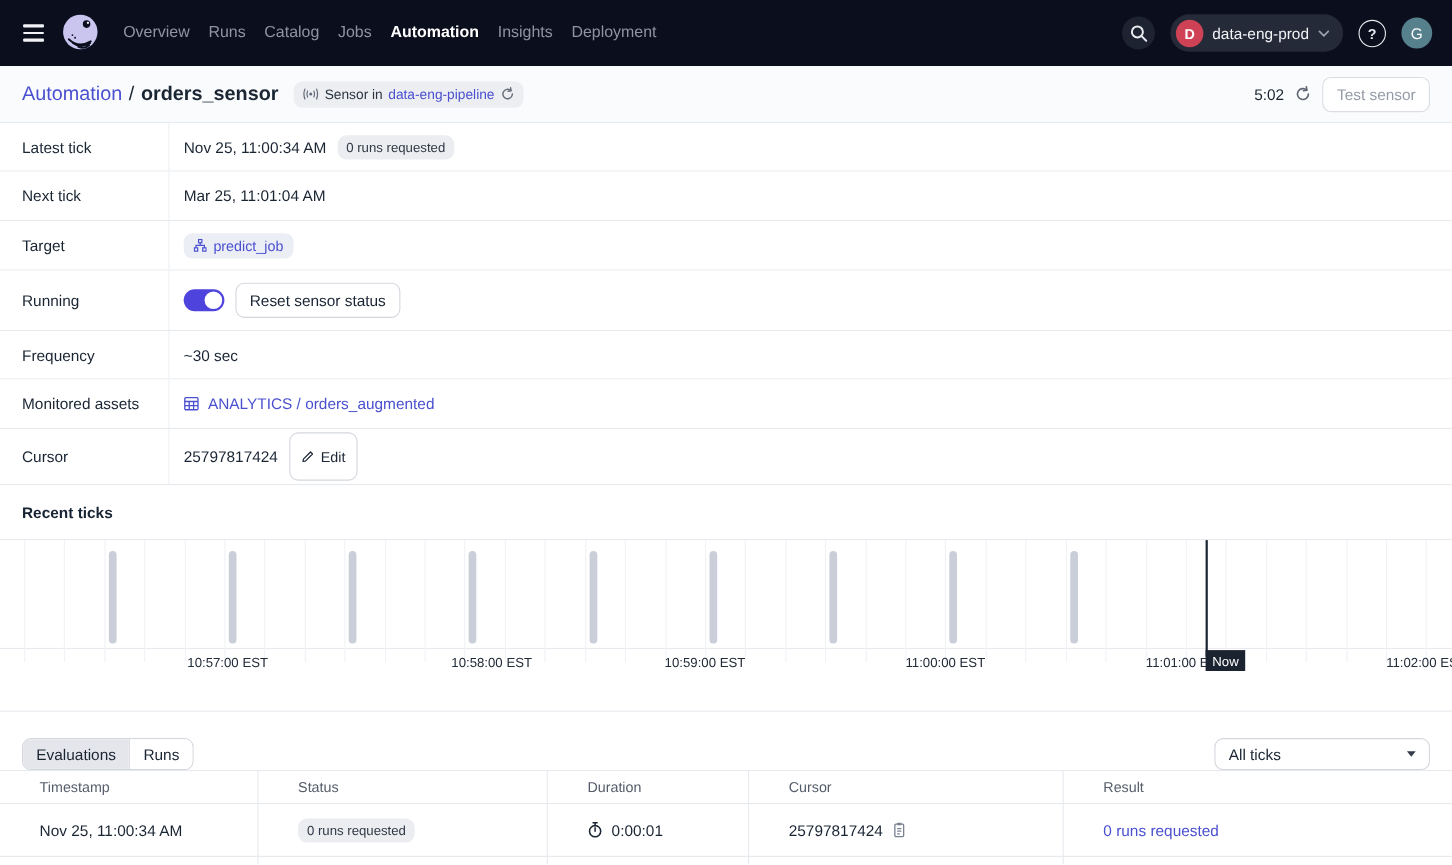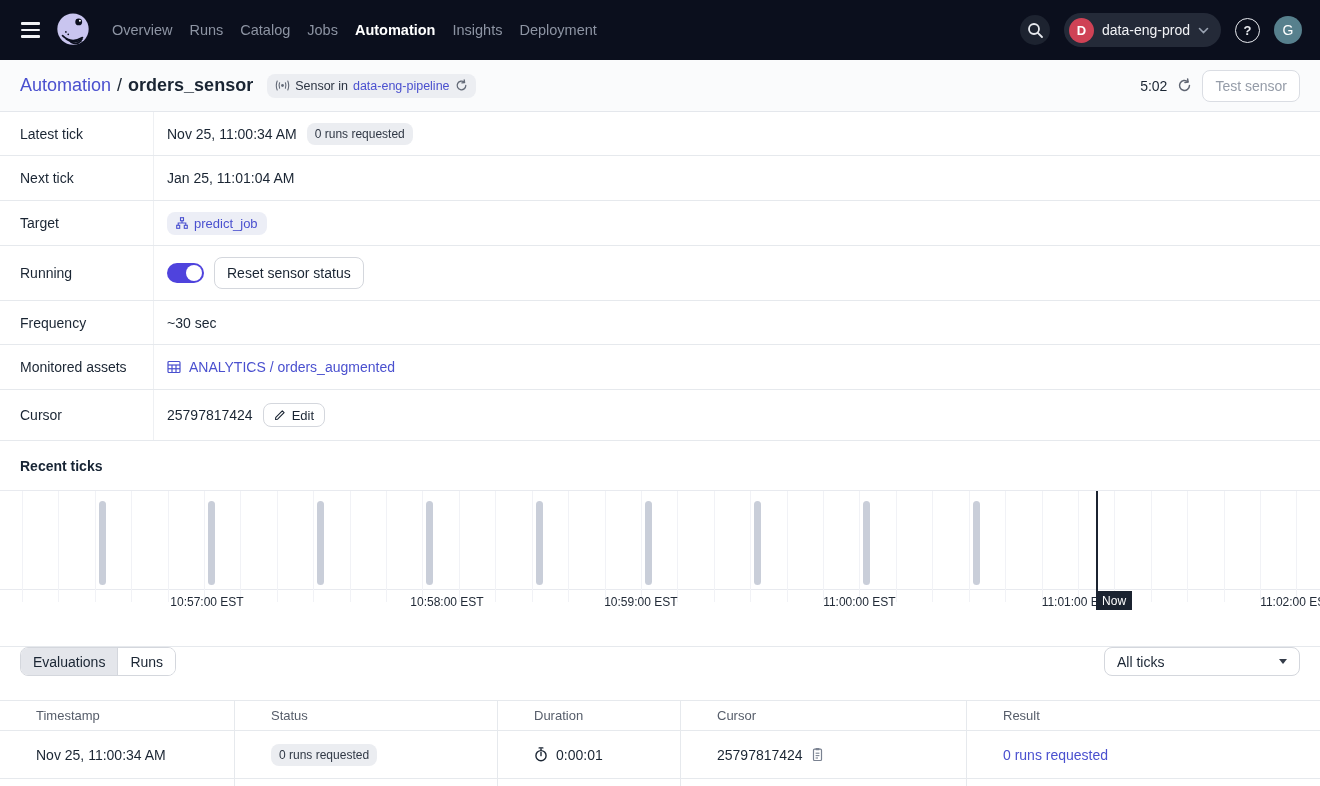--- a/index.html
+++ b/index.html
@@ -37,34 +37,34 @@
   .meta-row { display:flex; border-bottom:1px solid #e6e9ed; background:#fff; }
   .meta-label { width:154px; flex:0 0 154px; padding-left:20px; border-right:1px solid #eef0f3; display:flex; align-items:center; font-size:14px; color:#1a2533; }
   .meta-value { flex:1; display:flex; align-items:center; gap:10px; padding-left:13px; font-size:14px; color:#1a2533; }
   .h44{height:44px}.h45{height:45px}.h55{height:55px}.h51{height:51px}
   .gray-pill { background:#ebedf1; border-radius:8px; padding:4px 8px; font-size:12px; color:#303845; white-space:nowrap; }
   .job-pill { background:#eceef6; border-radius:8px; padding:4px 9px; font-size:13px; color:#4a50cf; display:flex; align-items:center; gap:6px; cursor:pointer; }
   .toggle { width:37px; height:20px; border-radius:10px; background:#4f43dd; position:relative; cursor:pointer; }
   .toggle .knob { position:absolute; top:2px; left:19px; width:16px; height:16px; border-radius:50%; background:#fff; }
   .outline-btn { height:32px; padding:0 12px; background:#fff; border:1px solid #d4d7dd; border-radius:8px; font-size:14px; color:#1a2533; cursor:pointer; display:flex; align-items:center; gap:6px; font-family:inherit; }
   .asset-link { color:#4a50cf; font-size:14px; display:flex; align-items:center; gap:8px; cursor:pointer; }
-  .edit-btn { height:24px; padding:0 10px; font-size:13px; }
+  .edit-btn { height:44px; padding:0 10px; font-size:13px; }
 
   
   .ticks-heading { height:49px; display:flex; align-items:center; padding-left:20px; font-size:14px; font-weight:bold; color:#172434; }
   .timeline { position:relative; height:135px; border-top:1px solid #e8eaef; overflow:hidden; }
   .gridline { position:absolute; top:0; width:1px; height:111px; background:#f1f2f6; }
   .plot-bottom { position:absolute; top:98px; left:0; width:100%; height:1px; background:#e8eaef; }
   .tick-bar { position:absolute; top:10px; width:7px; height:84px; border-radius:4px; background:#c9ced9; cursor:pointer; }
   .axis-label { position:absolute; top:104px; width:130px; margin-left:-65px; text-align:center; font-size:12px; color:#222b38; white-space:nowrap; }
   .now-line { position:absolute; top:0; width:1.5px; height:106px; background:#1b2330; z-index:3; }
   .now-badge { position:absolute; top:100px; height:19px; background:#1b2330; color:#fff; font-size:12px; padding:0 6px; display:flex; align-items:center; z-index:4; }
 
   
-  .controls { height:54px; border-top:1px solid #e6e9ed; margin-top:21px; display:flex; align-items:flex-start; justify-content:space-between; padding:0 20px; }
+  .controls { height:54px; border-top:1px solid #e6e9ed; margin-top:21px; display:flex; align-items:flex-end; justify-content:space-between; padding:0 20px; }
   .segmented { display:flex; border:1px solid #d4d7dd; border-radius:8px; overflow:hidden; height:29px; }
   .seg-btn { padding:0 12px; display:flex; align-items:center; font-size:14px; color:#1a2533; background:#fff; cursor:pointer; }
   .seg-btn.active { background:#e4e6eb; }
   .seg-btn + .seg-btn { border-left:1px solid #d4d7dd; }
   .filter-select { width:196px; height:29px; border:1px solid #d4d7dd; border-radius:8px; background:#fff; display:flex; align-items:center; padding:0 12px; font-size:14px; color:#1a2533; cursor:pointer; }
   .filter-select .caret { margin-left:auto; width:0; height:0; border-left:4.5px solid transparent; border-right:4.5px solid transparent; border-top:5.5px solid #343c49; }
 
   .grid-table { width:100%; }
   .t-row { display:grid; grid-template-columns:234px 263px 183px 286px 1fr; }
   .t-head { border-top:1px solid #e6e9ed; border-bottom:1px solid #e6e9ed; height:31px; }
@@ -158,21 +158,21 @@
   <div class="meta-row h44">
     <div class="meta-label">Latest tick</div>
     <div class="meta-value">
       <span>Nov 25, 11:00:34 AM</span>
       <span class="gray-pill">0 runs requested</span>
     </div>
   </div>
   <div class="meta-row h45">
     <div class="meta-label">Next tick</div>
     <div class="meta-value">
-        <span>Jan 25, 11:01:04 AM</span>
+        <span>Mar 25, 11:01:04 AM</span>
       </div>
   </div>
   <div class="meta-row h45">
     <div class="meta-label">Target</div>
     <div class="meta-value">
       <span class="job-pill">
         <svg width="12" height="12" viewBox="0 0 12 12" class="icon">
           <rect x="4.5" y="0.7" width="3" height="3" stroke="#4a50cf" stroke-width="1.1" fill="none"></rect>
           <rect x="0.7" y="8.3" width="3" height="3" stroke="#4a50cf" stroke-width="1.1" fill="none"></rect>
           <rect x="8.3" y="8.3" width="3" height="3" stroke="#4a50cf" stroke-width="1.1" fill="none"></rect>

